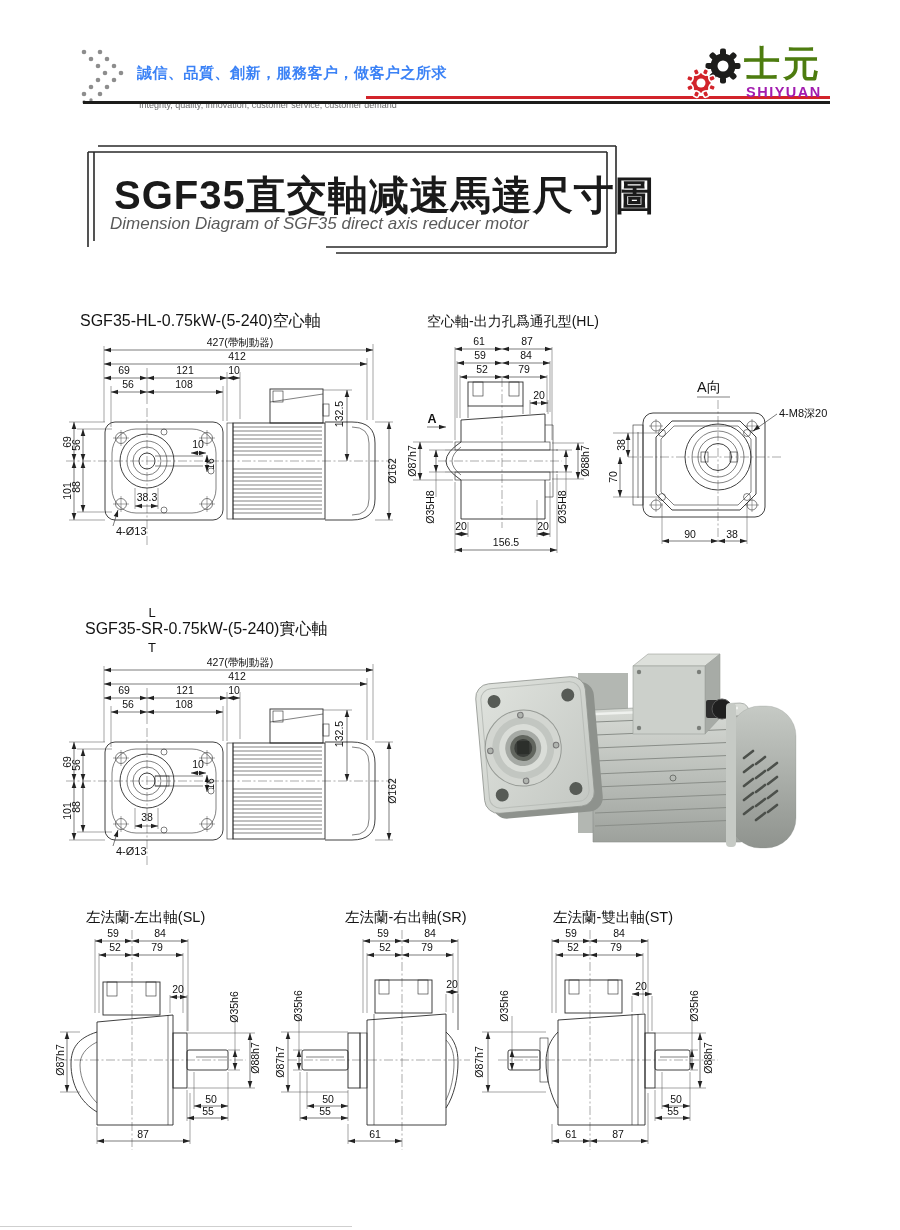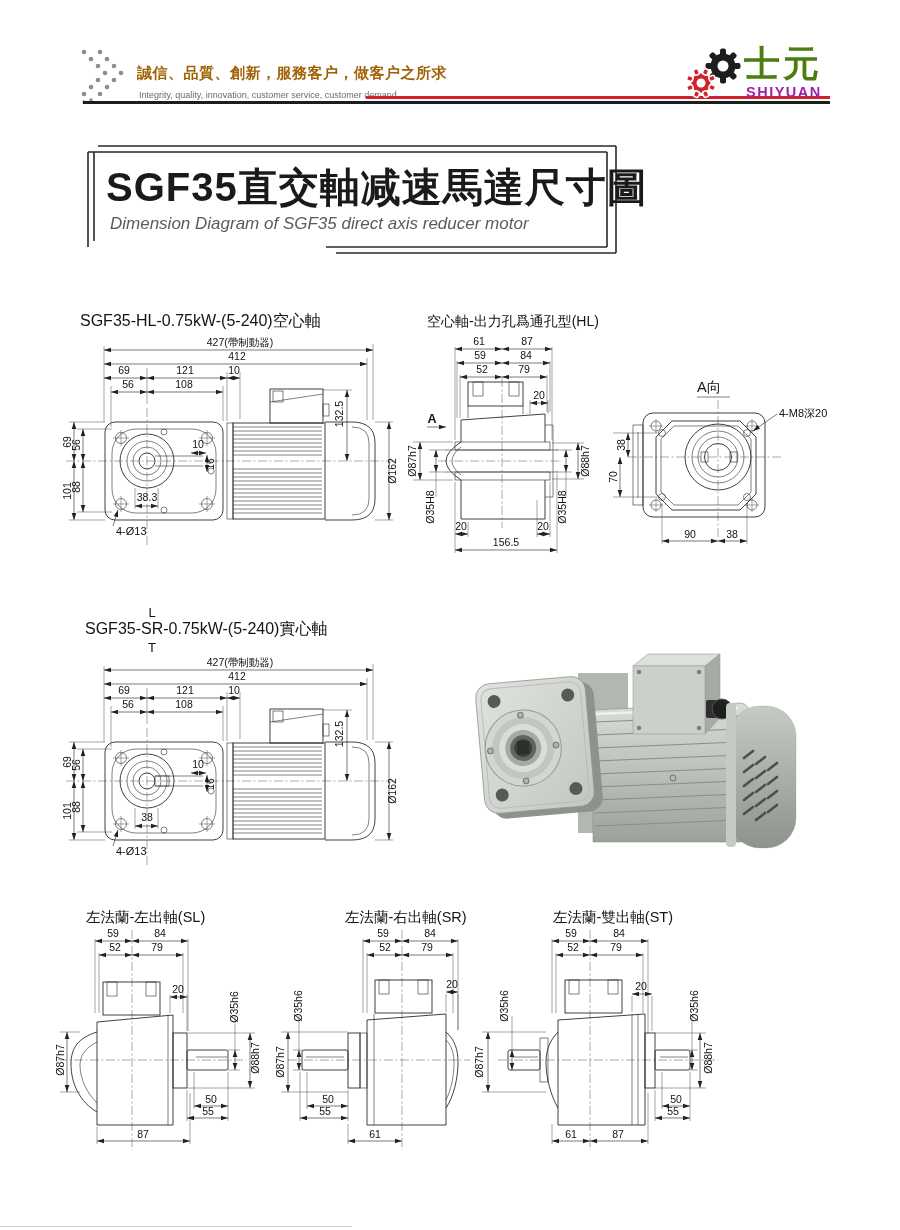--- a/index.html
+++ b/index.html
@@ -12,28 +12,28 @@
   .dim{fill:none;stroke:#222;stroke-width:0.6;marker-start:url(#as);marker-end:url(#ae)}
   .dimE{fill:none;stroke:#222;stroke-width:0.6;marker-end:url(#ae)}
   .cl{fill:none;stroke:#555;stroke-width:0.5;stroke-dasharray:9 2.5 2 2.5}
   .dt{font:10.5px "Liberation Sans",sans-serif;fill:#111;text-anchor:middle}
   .dts{font:11px "Liberation Sans",sans-serif;fill:#111;text-anchor:start}
   .dtitle{font:16px "Liberation Sans",sans-serif;fill:#141414;text-anchor:start}
   .dtitle2{font:14px "Liberation Sans",sans-serif;fill:#141414;text-anchor:start}
   .dtitle3{font:14.5px "Liberation Sans",sans-serif;fill:#141414;text-anchor:start}
   .vlab{font:12.5px "Liberation Sans",sans-serif;fill:#111;text-anchor:middle;font-weight:bold}
   
-  .slogan-cn{position:absolute;left:137px;top:64px;font-size:15px;color:#a16207;font-weight:600;letter-spacing:.5px}
-  .slogan-en{position:absolute;left:139px;top:90px;font-size:9px;color:#6b6b6b}
+  .slogan-cn{position:absolute;left:137px;top:64px;font-size:15px;color:#3b82f6;font-weight:600;letter-spacing:.5px}
+  .slogan-en{position:absolute;left:139px;top:100px;font-size:9px;color:#6b6b6b}
   .rule-black{position:absolute;left:83px;top:101px;width:747px;height:2.5px;background:#1d1d1b}
   .rule-red{position:absolute;left:366px;top:96px;width:464px;height:2.5px;background:#d2232a}
   .brand-cn{position:absolute;left:744px;top:40px;font-size:36px;font-weight:900;color:#4d7c0f;letter-spacing:3px}
   .brand-en{position:absolute;left:746px;top:84px;font-size:14.5px;font-weight:800;color:#a21caf;letter-spacing:1.5px}
   
-  .page-title{position:absolute;left:106px;top:160px;margin:0;font-size:40px;font-weight:900;color:#1a1a1a;letter-spacing:1px;white-space:nowrap}
+  .page-title{position:absolute;left:106px;top:160px;margin:8px;font-size:40px;font-weight:900;color:#1a1a1a;letter-spacing:1px;white-space:nowrap}
   .page-subtitle{position:absolute;left:110px;top:214px;font-size:17px;font-style:italic;font-weight:normal;color:#5a5a5a;white-space:nowrap}
   .bottom-line{position:absolute;left:0;top:1226px;width:352px;height:1px;background:#cfcfcf}
 </style>
 </head>
 <body>
 
 <svg id="defs" width="0" height="0" aria-hidden="true">
   <defs>
     <marker id="ae" markerWidth="8" markerHeight="8" refX="7.5" refY="4" orient="auto" markerUnits="userSpaceOnUse">
         <path d="M7.5,4 L0.5,1.7 L0.5,6.3 Z" fill="#222"></path>

